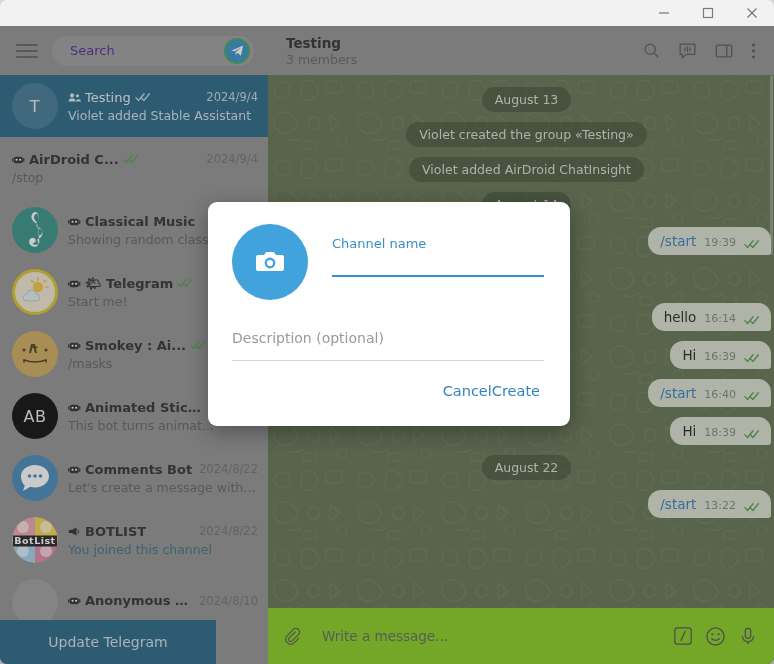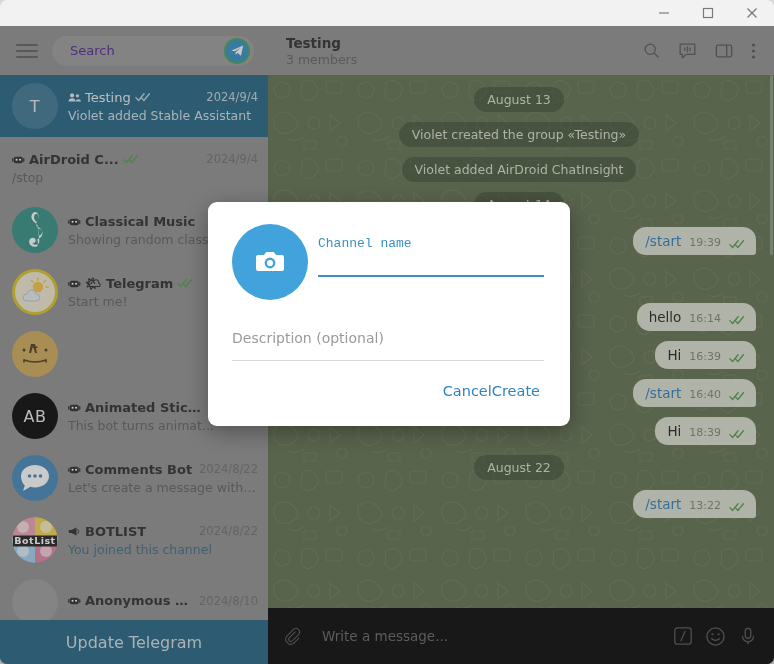--- a/index.html
+++ b/index.html
@@ -106,24 +106,24 @@
     font-size: 12.5px; color: #5d5d5d;
     overflow: hidden; text-overflow: ellipsis; white-space: nowrap;
     margin-top: 3px;
   }
   .selected .chat-msg { color: #cfdde5; }
   .chat-msg.joined { color: #39697f; }
   .badge-icon { flex: 0 0 auto; display: inline-flex; }
 
   .update-bar {
     position: absolute; left: 0; bottom: 0;
-    width: 268px; height: 44px;
+    width: 216px; height: 44px;
     background: #1f6181;
     display: flex; align-items: center; justify-content: center;
-    color: #cfdde5; font-size: 16px;
+    color: #cfdde5; font-size: 14px;
   }
 
   
   .chatpane {
     position: relative;
     width: 506px; height: 638px;
     flex: 0 0 506px;
     display: flex; flex-direction: column;
     background: #5b6b4b;
   }
@@ -145,21 +145,21 @@
     flex: 1;
     overflow: hidden;
     background: #5d6d4d;
   }
   .pattern {
     position: absolute; inset: 0;
     opacity: .2;
   }
   .msg-scroll {
     position: absolute; inset: 0;
-    padding: 12px 18px 4px 14px;
+    padding: 12px 3px 4px 14px;
     display: flex; flex-direction: column; gap: 10px;
   }
   .service {
     align-self: center;
     background: rgba(34,52,26,.42);
     color: #d7ddd1;
     font-size: 12.5px;
     padding: 5px 13px;
     border-radius: 13px;
     position: relative; z-index: 2;
@@ -176,21 +176,21 @@
   .bubble.out { background: #d9dfcf; border-bottom-right-radius: 3px; }
   .bubble.in  { background: #cbcbcb; border-bottom-left-radius: 3px; }
   .btext { font-size: 13.5px; color: #1b1b1b; }
   .btext.cmd { color: #2b7bb9; }
   .btime { font-size: 11px; color: #7d8573; white-space: nowrap; }
   .bubble.in .btime { color: #8a8a8a; }
   .bcheck { display: inline-flex; align-items: center; }
 
   .composer {
     height: 56px; flex: 0 0 56px;
-    background: #000000;
+    background: #84cc16;
     display: flex; align-items: center;
     padding: 0 16px 0 14px;
     gap: 12px;
   }
   .comp-ph { flex: 1; color: #616161; font-size: 13.5px; padding-left: 8px; }
   .comp-ic { color: #4f4f4f; display: flex; align-items: center; }
 
   
   .scrollsliver {
     position: absolute; right: 1px; top: 0; width: 3px; height: 180px;
@@ -207,21 +207,21 @@
   .modal {
     position: absolute;
     left: 208px; top: 202px;
     width: 362px; height: 224px;
     background: #ffffff;
     border-radius: 9px;
     box-shadow: 0 6px 22px rgba(0,0,0,.33);
     z-index: 21;
     padding: 22px 26px 14px 24px;
   }
-  .m-top { display: flex; gap: 10px; font-family: Liberation Mono, monospace; }
+  .m-top { display: flex; gap: 24px; }
   .cam-circle {
     width: 76px; height: 76px; border-radius: 50%;
     background: #42a2dc;
     display: flex; align-items: center; justify-content: center;
     flex: 0 0 76px;
   }
   .m-fields { flex: 1; padding-top: 12px; }
   .m-label { font-size: 13px; color: #3b8ec4; }
   .m-underline { height: 2px; background: #3b8ec4; margin-top: 24px; }
   .m-desc { margin-top: 30px; }
@@ -389,20 +389,41 @@
               <svg width="34" height="26" viewBox="0 0 34 26">
                 <g fill="#4a3a17">
                   <circle cx="6" cy="9" r="1.5"></circle>
                   <circle cx="28" cy="9" r="1.5"></circle>
                   <path d="M13 3 11 12h2l2-7 2 7h2L17 3z"></path>
                   <path d="M14.5 5.5h5v1.4h-5z"></path>
                 </g>
                 <path d="M6 19q11 4 22 0" fill="none" stroke="#4a3a17" stroke-width="1.6" stroke-linecap="round"></path>
                 <path d="M6 19v2M28 19v2" stroke="#4a3a17" stroke-width="1.6" stroke-linecap="round"></path>
               </svg>
+            </div>
+            <div class="chat-text">
+              <div class="chat-line1">
+                <span class="badge-icon">
+                  <svg width="13" height="11" viewBox="0 0 16 12">
+                    <rect x="2.2" y="2.6" width="11" height="8" rx="2.4" fill="#262626"></rect>
+                    <circle cx="5.6" cy="6.4" r="1.25" fill="#ffffff"></circle>
+                    <circle cx="9.9" cy="6.4" r="1.25" fill="#ffffff"></circle>
+                    <line x1="1" y1="5" x2="1" y2="8" stroke="#262626" stroke-width="1.6" stroke-linecap="round"></line>
+                    <line x1="14.4" y1="5" x2="14.4" y2="8" stroke="#262626" stroke-width="1.6" stroke-linecap="round"></line>
+                  </svg>
+                </span>
+                <span class="chat-name">Smokey : Ai...</span>
+                <span class="badge-icon">
+                  <svg width="16" height="10" viewBox="0 0 18 11">
+                    <path d="M1 6.2 4 9.4 10.2 1.8" fill="none" stroke="#4f9a48" stroke-width="1.5" stroke-linecap="round" stroke-linejoin="round"></path>
+                    <path d="M7 6.2 10 9.4 16.2 1.8" fill="none" stroke="#4f9a48" stroke-width="1.5" stroke-linecap="round" stroke-linejoin="round"></path>
+                  </svg>
+                </span>
+              </div>
+              <div class="chat-msg">/masks</div>
             </div>
           </div>
           <div class="chat-row">
             <div class="avatar" style="background: #000000;">
               <span>AB</span>
             </div>
             <div class="chat-text">
               <div class="chat-line1">
                 <span class="badge-icon">
                   <svg width="13" height="11" viewBox="0 0 16 12">

